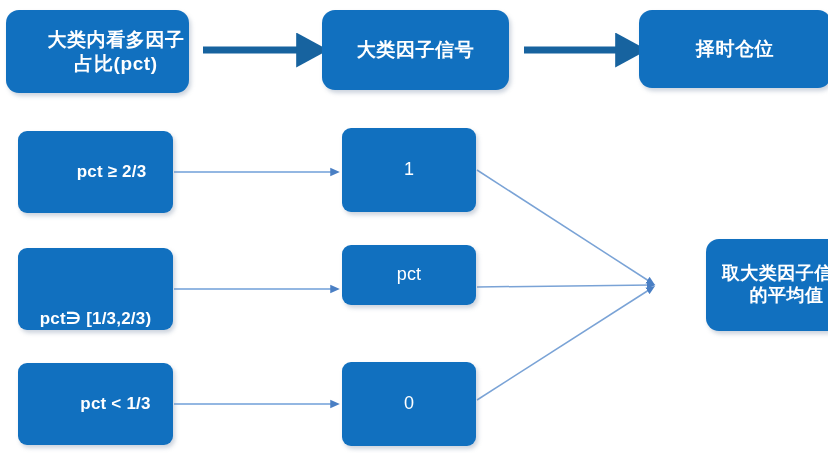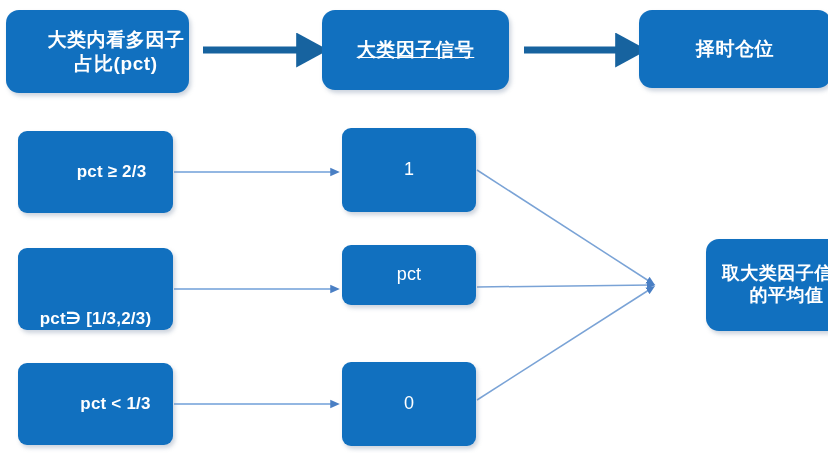--- a/index.html
+++ b/index.html
@@ -33,21 +33,21 @@
   .node.r-lg { border-radius: 13px; }
   .node.r-sm { border-radius: 9px; }
 
   
   .top-node {
     font-size: 19px;
     font-weight: 600;
     letter-spacing: 0.6px;
   }
   #node-top-1 { left: 6px;   top: 10px; width: 183px; height: 83px; padding-left: 37px; }
-  #node-top-2 { left: 322px; top: 10px; width: 187px; height: 80px; text-decoration: underline; }
+  #node-top-2 { left: 322px; top: 10px; width: 187px; height: 80px; }
   #node-top-3 { left: 639px; top: 10px; width: 192px; height: 78px; }
 
   
   .cond-node {
     font-size: 17px;
     font-weight: 600;
     letter-spacing: 0.2px;
   }
   #node-cond-1 { left: 18px; top: 131px; width: 155px; height: 82px; }
   #node-cond-2 { left: 18px; top: 248px; width: 155px; height: 82px; align-items: flex-end; }

